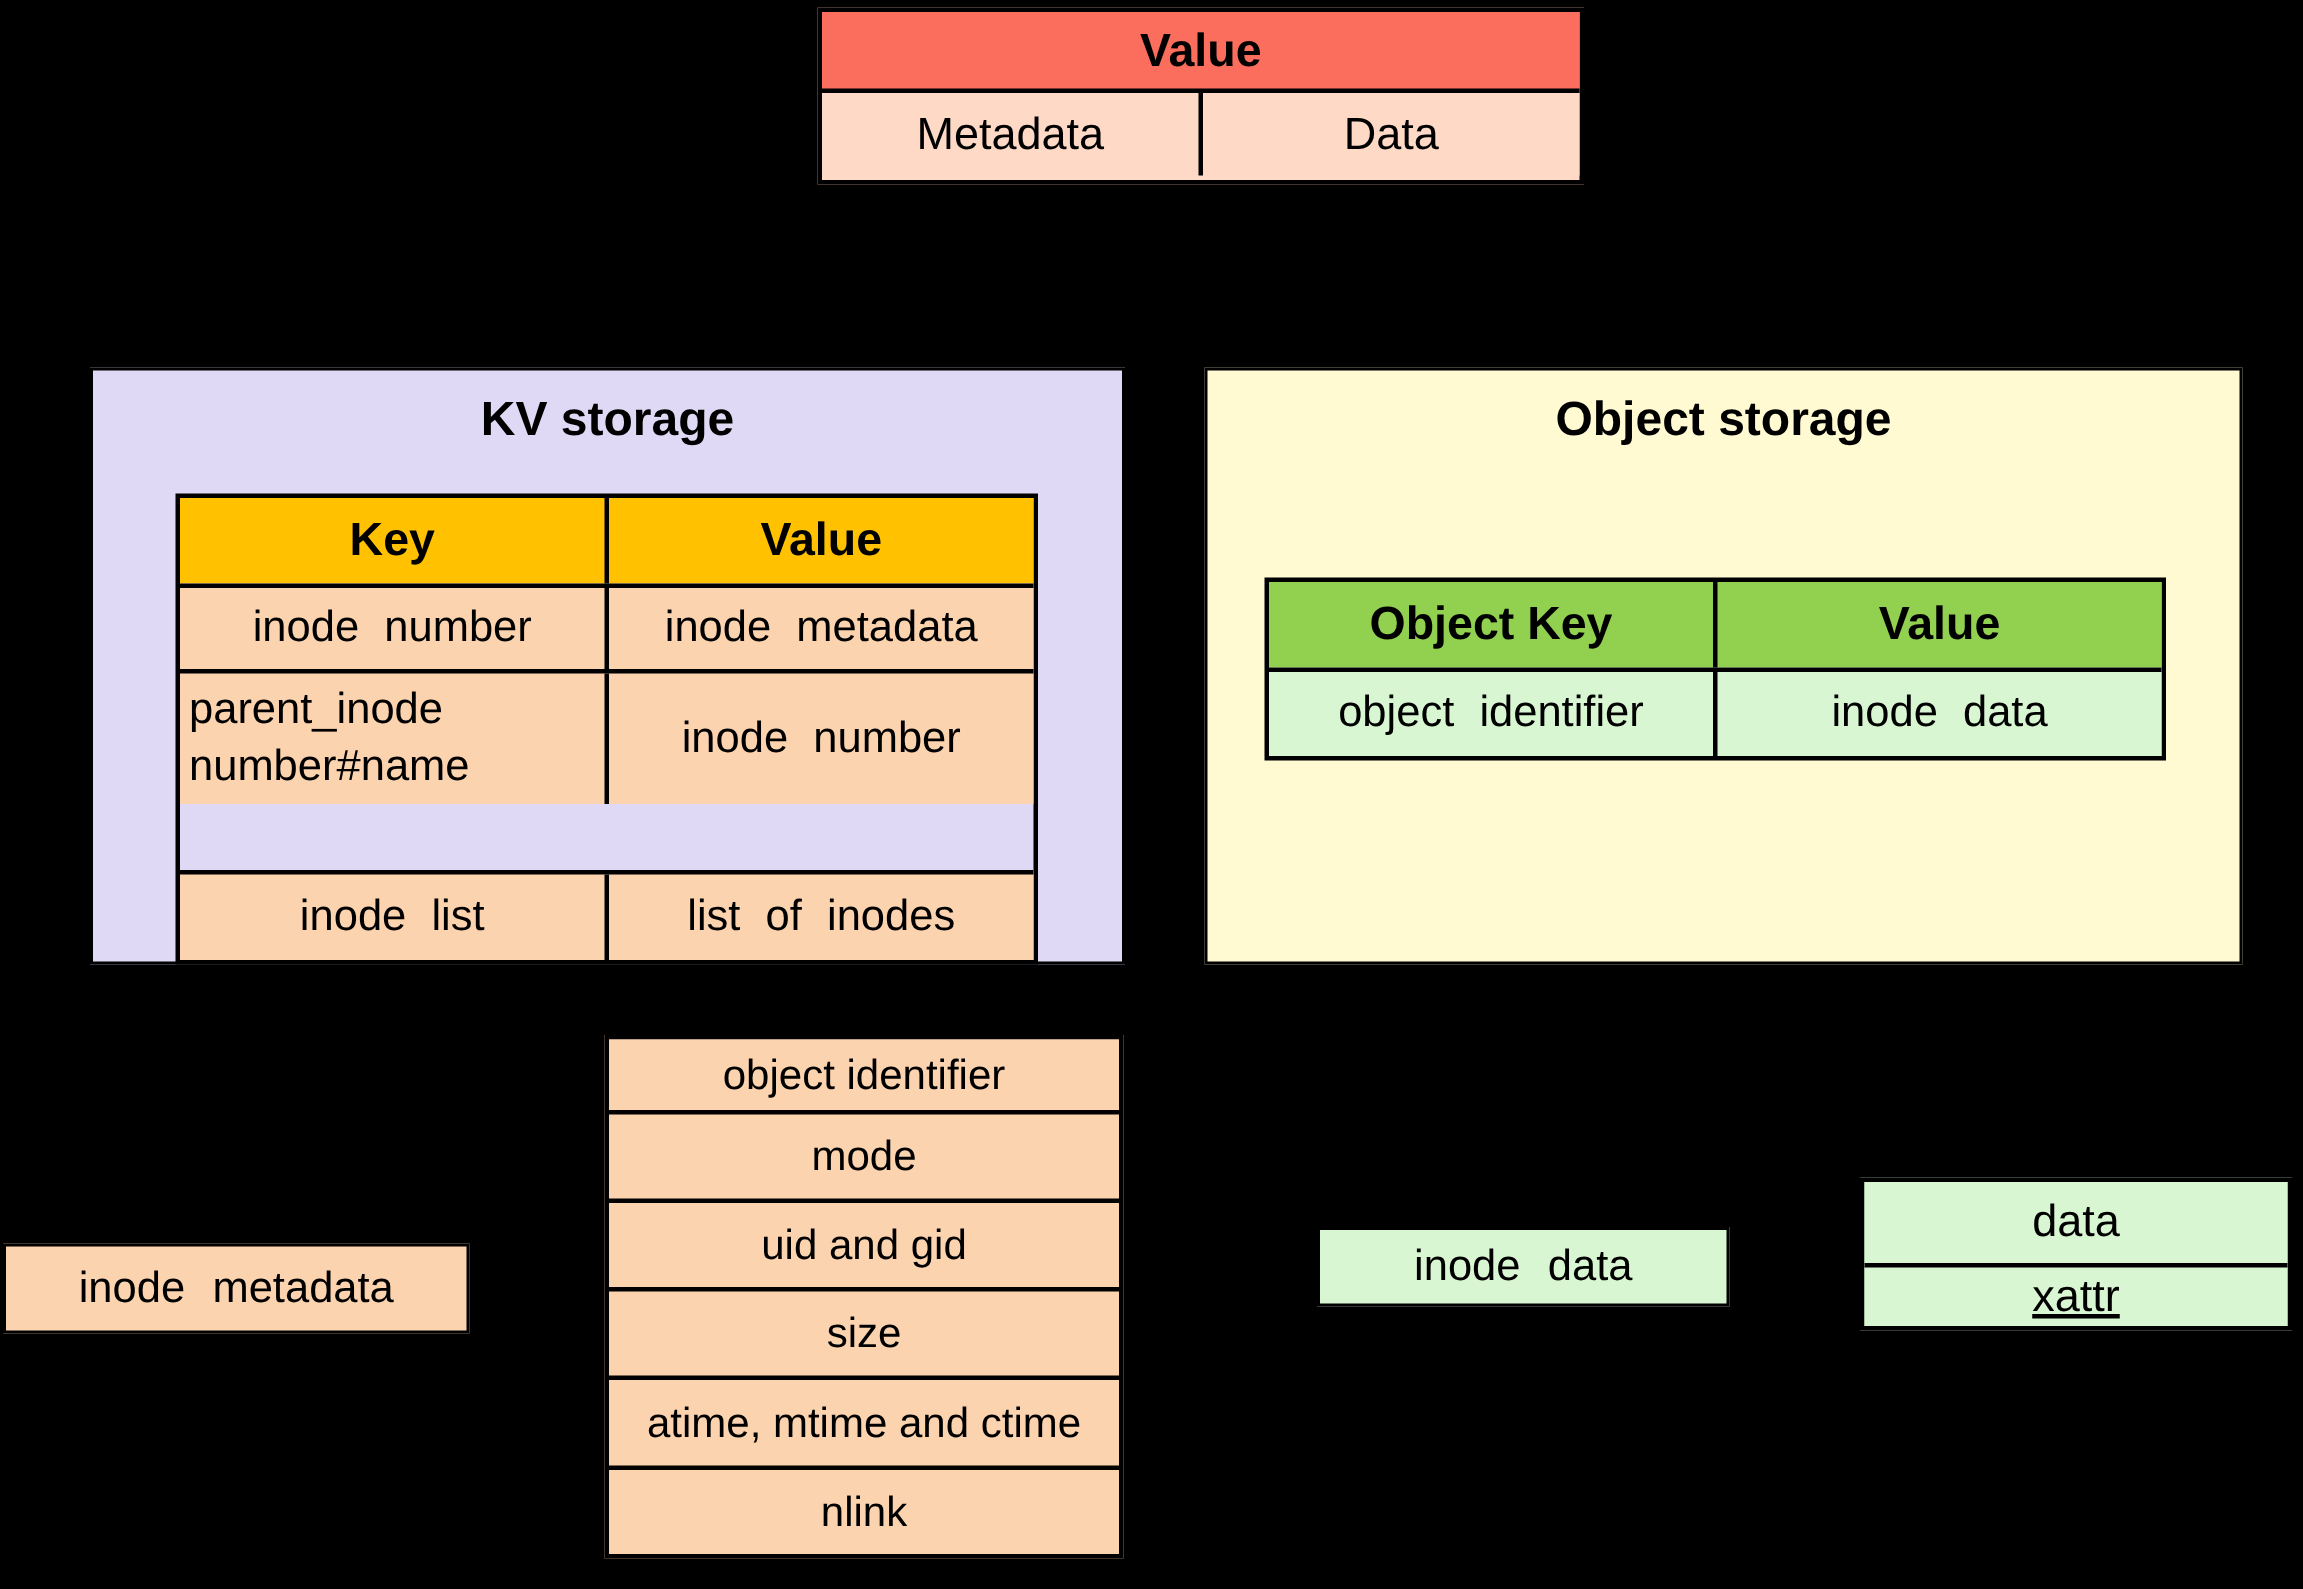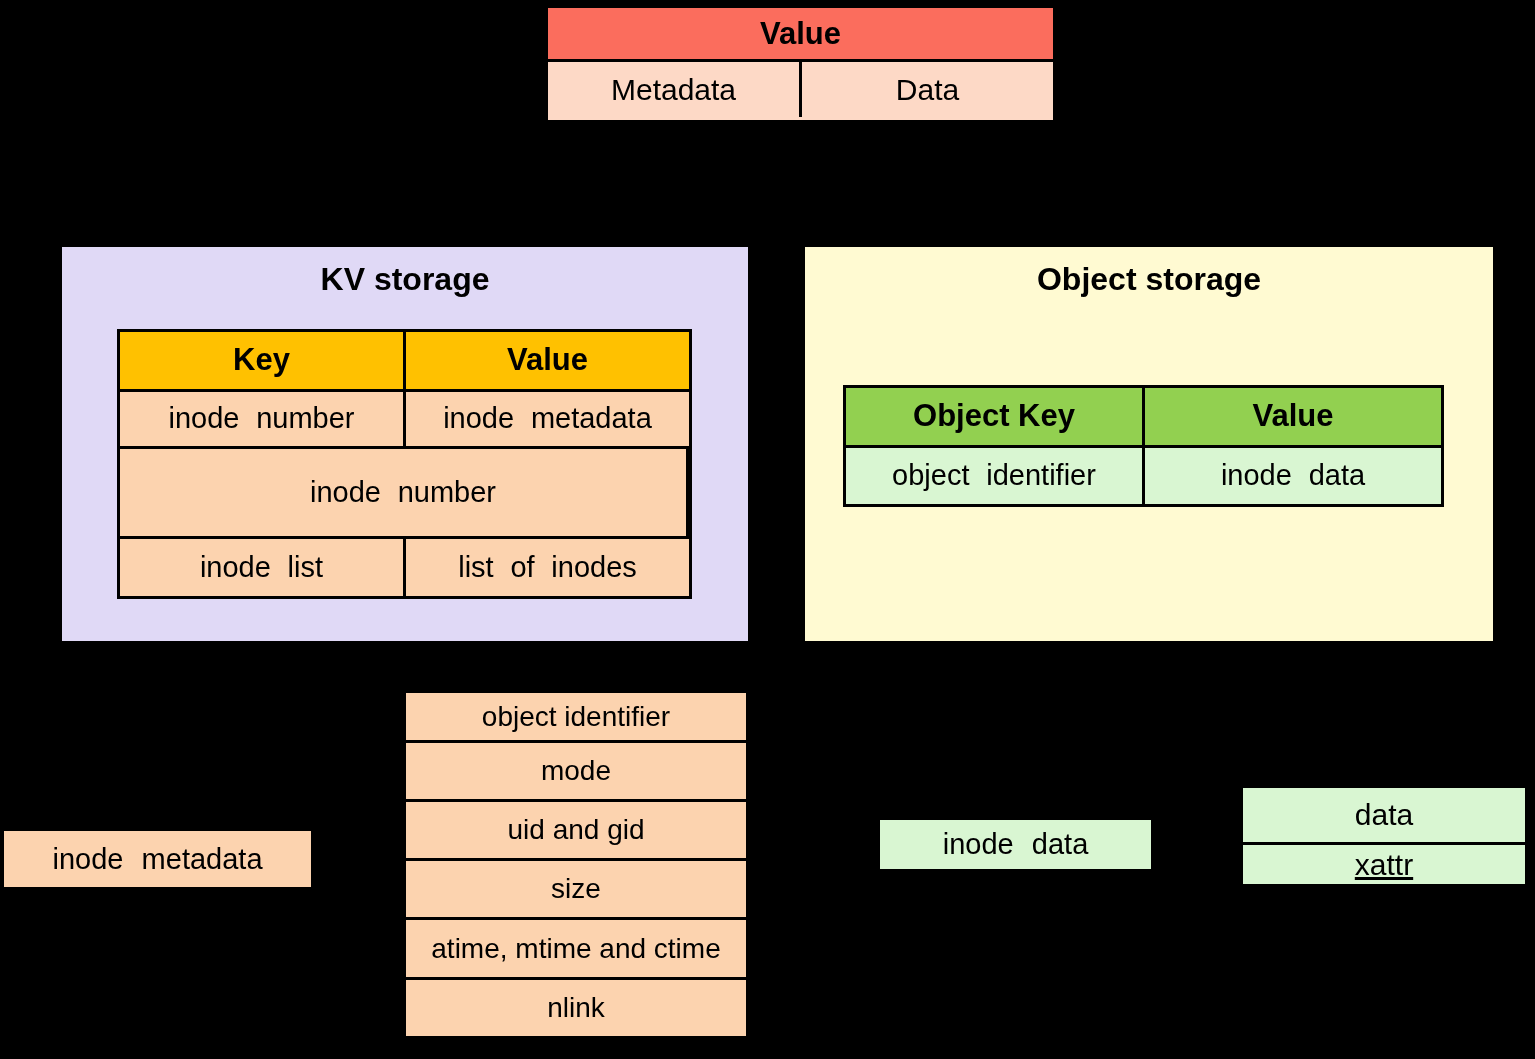--- a/index.html
+++ b/index.html
@@ -71,21 +71,21 @@
     font-size: 29px; line-height: 1.3;
     word-spacing: 0.3em;
     padding: 2px 6px;
   }
   .tcell:first-child { border-right: 3px solid var(--border-color); }
   .thead .tcell { font-weight: bold; font-size: 31px; word-spacing: normal; }
   .kv-tbl .thead { background: var(--kv-header-bg); height: 57px; }
   .kv-tbl .data-row { background: var(--peach-cell-bg); }
   .kv-r1 { height: 57px; }
   .kv-r2 { height: 90px; }
-  .kv-r3 { height: 60px; }
+  .kv-r3 { height: 60px; margin-top: 44px; }
   .obj-tbl .thead { background: var(--object-header-bg); height: 57px; }
   .obj-tbl .data-row { background: var(--mint-cell-bg); height: 59px; }
 
   
   .meta-stack {
     left: 403px; top: 690px; width: 346px;
     border: 3px solid var(--border-color);
     background: var(--peach-cell-bg);
   }
   .stack-row {
@@ -141,20 +141,21 @@
     <div class="abs tbl kv-tbl">
       <div class="trow thead">
         <div class="tcell">Key</div>
         <div class="tcell">Value</div>
       </div>
       <div class="trow data-row kv-r1">
         <div class="tcell">inode number</div>
         <div class="tcell">inode metadata</div>
       </div>
       <div class="trow data-row kv-r2">
+        <div class="tcell">parent_inode number#name</div>
         <div class="tcell">inode number</div>
       </div>
       <div class="trow data-row kv-r3">
         <div class="tcell">inode list</div>
         <div class="tcell">list of inodes</div>
       </div>
     </div>
   </div>
 
   <div class="abs panel obj-panel">

